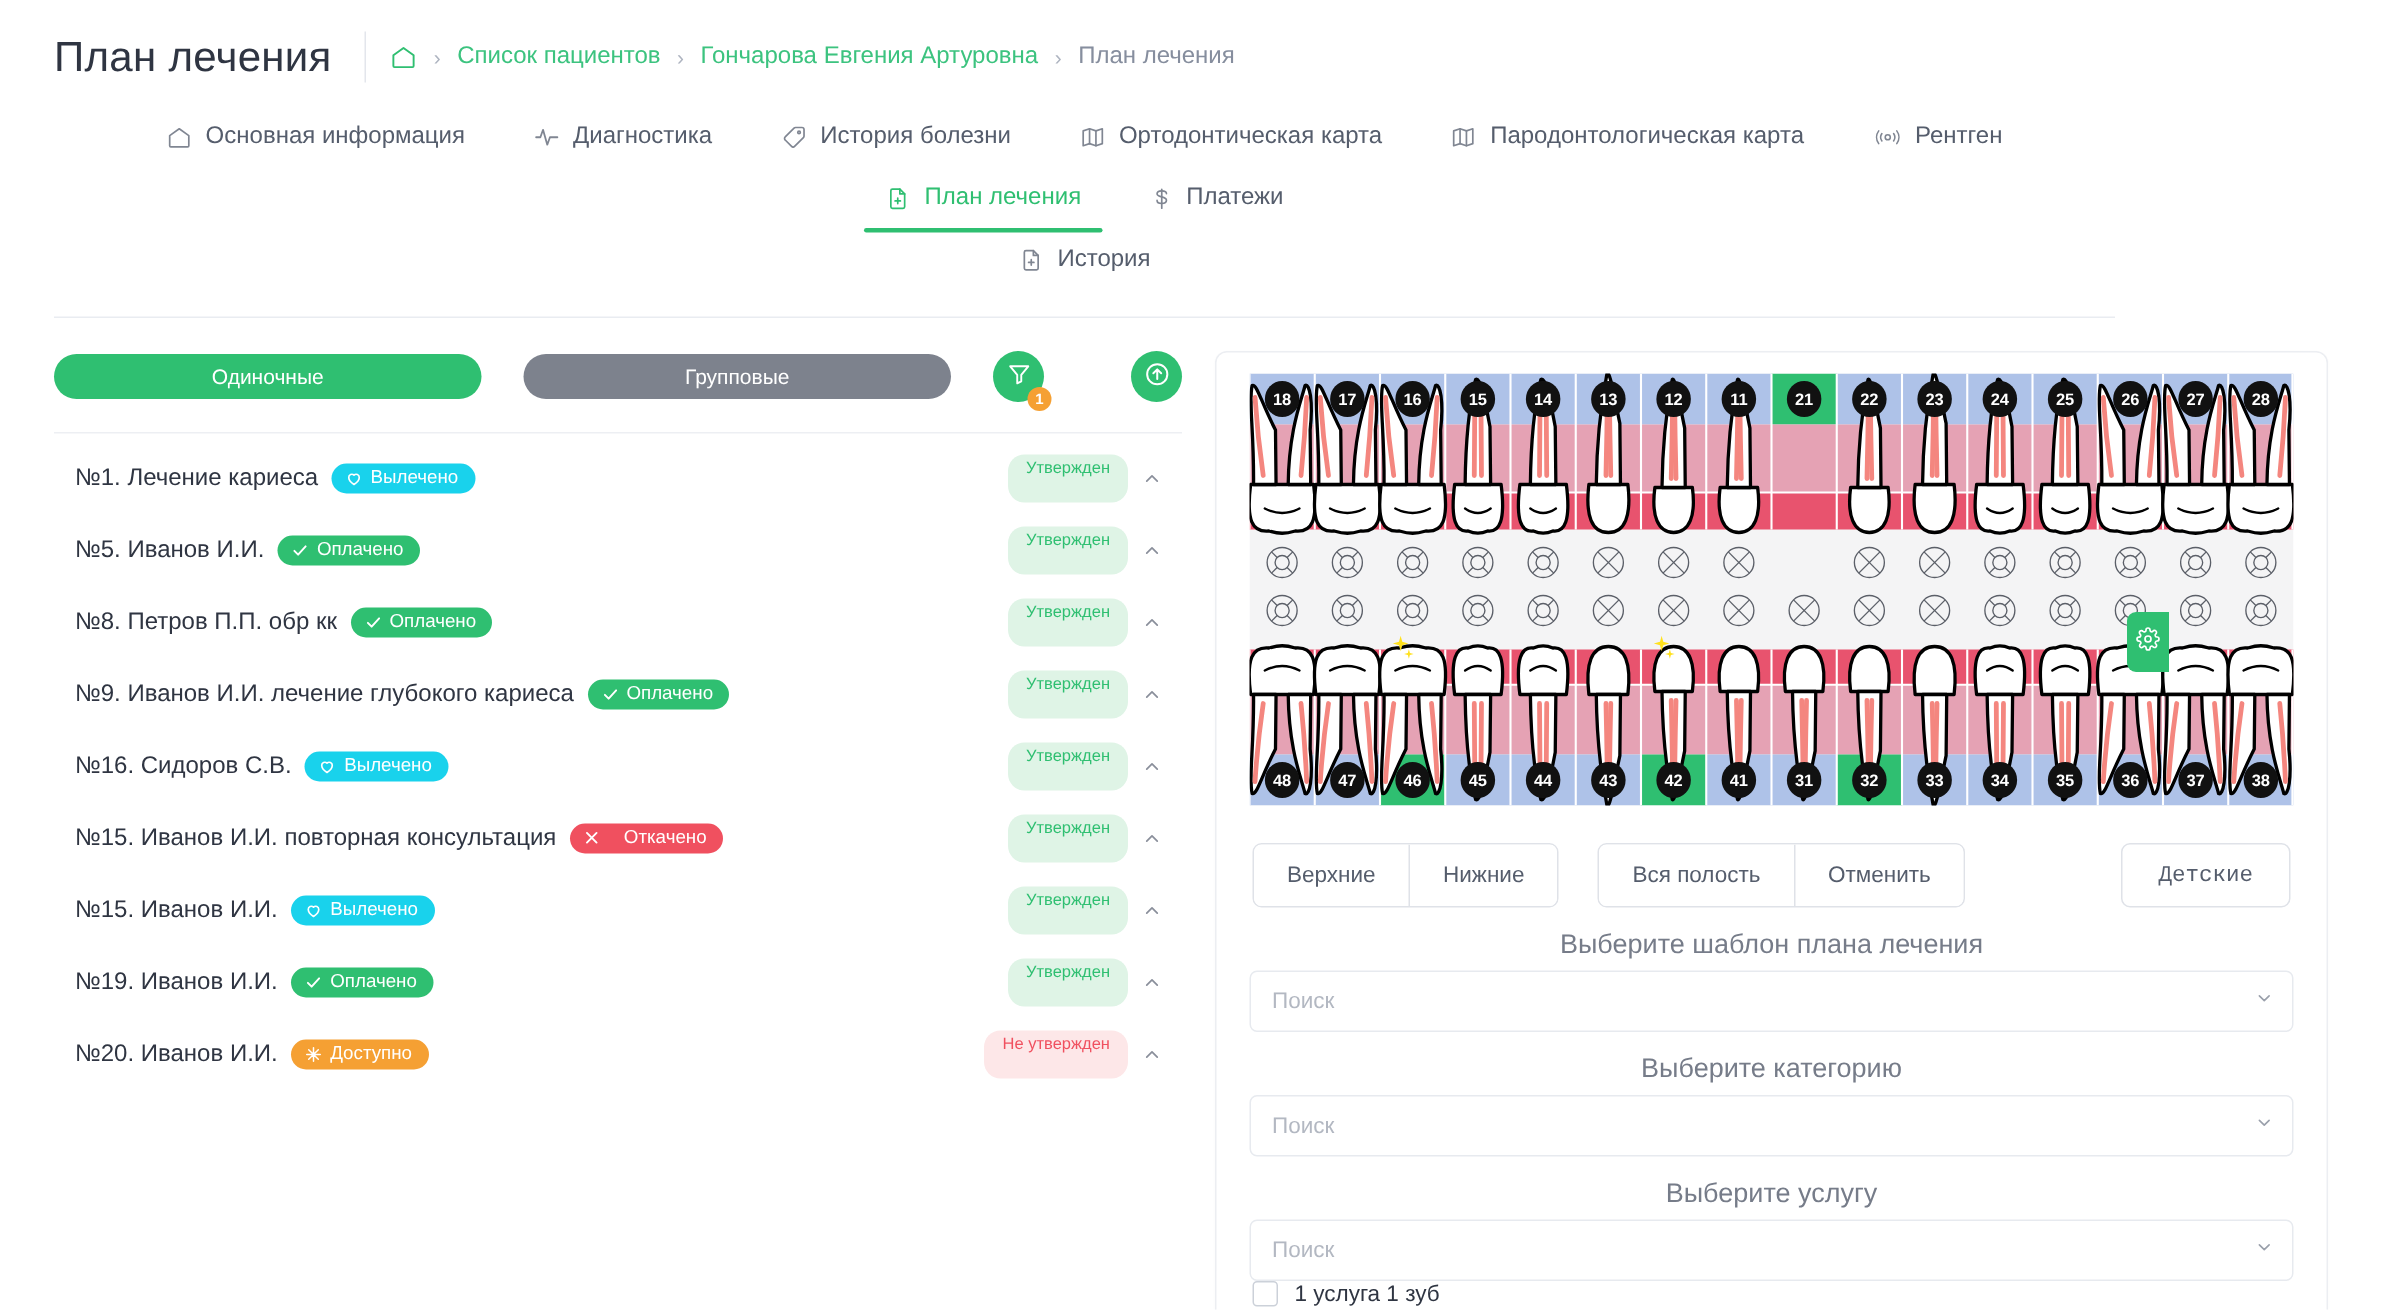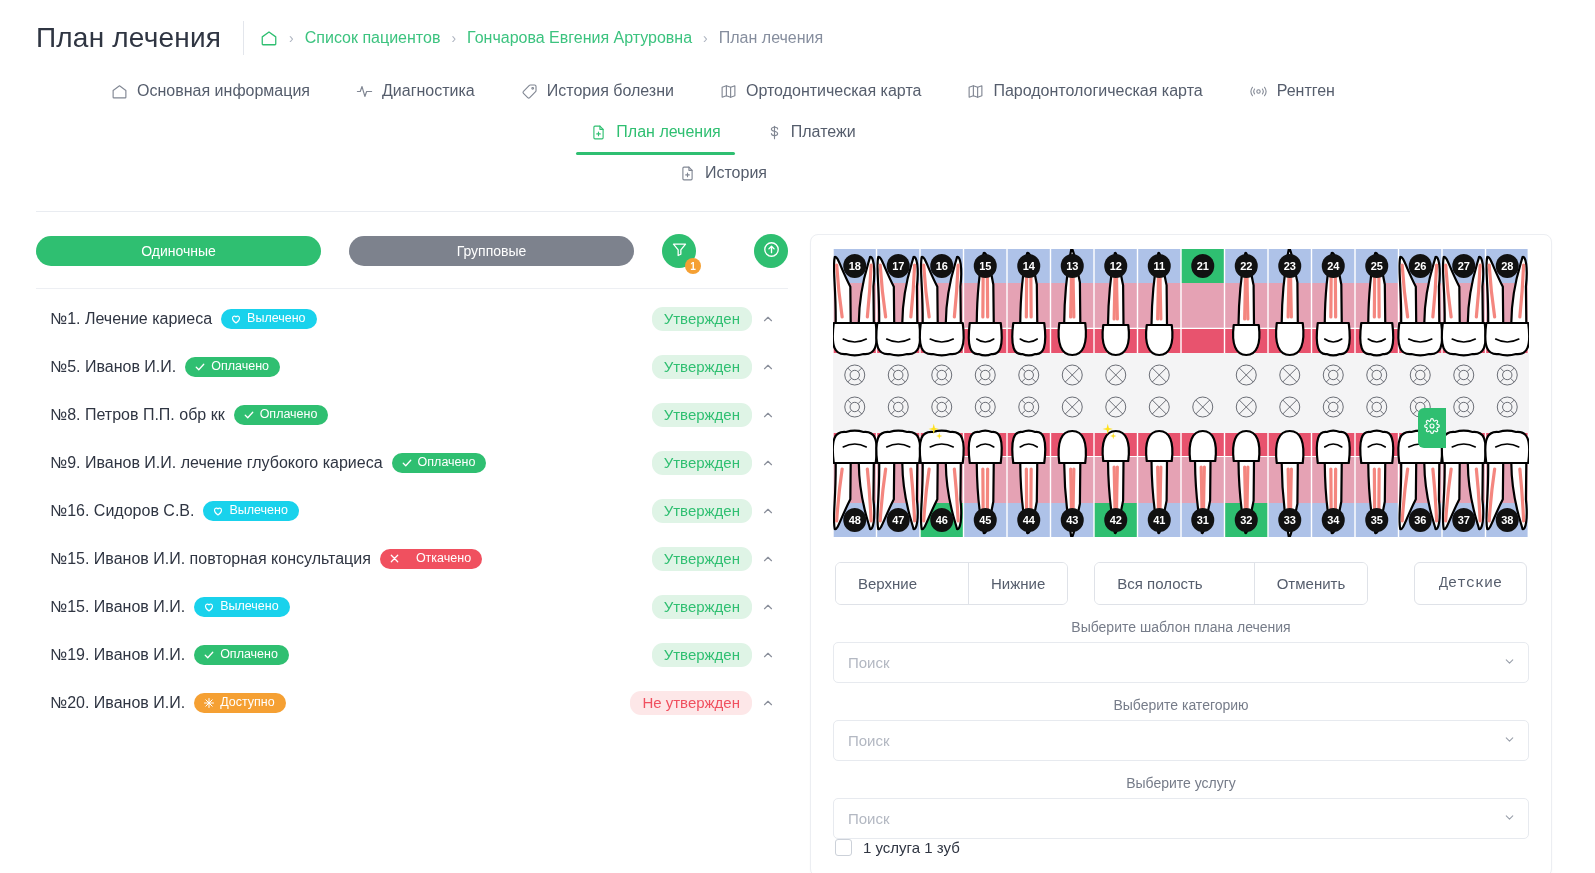--- a/index.html
+++ b/index.html
@@ -166,23 +166,23 @@
     line-height: 1;
     white-space: nowrap;
   }
   .chip svg { display:block; }
   .chip-cured    { background: #19d2ec; }
   .chip-paid     { background: #2fbf71; }
   .chip-rejected { background: #f0505f; gap: 16px; }
   .chip-available{ background: #f5a033; }
 
   .status {
-    font-size: 15px;
+    font-size: 11px;
     border-radius: 11px;
-    padding: 4px 12px 5px 12px;
+    padding: 4px 12px 17px 12px;
     line-height: 1;
     white-space: nowrap;
   }
   .status-ok  { background: #dff4e6; color: #2fbf71; }
   .status-no  { background: #fde7e8; color: #f0505f; }
   .chev {
     width: 32px;
     display: flex;
     align-items: center;
     justify-content: center;
@@ -213,21 +213,20 @@
     margin-top: 25px;
     padding: 0 2px;
     gap: 0;
   }
   .btn-group {
     display: flex;
     border: 1px solid #dfe2e8;
     border-radius: 6px;
     overflow: hidden;
     background: #fff;
-    gap: 29px;
   }
   .btn-group .gbtn {
     border: none;
     background: #fff;
     font-family: inherit;
     font-size: 15px;
     color: #555d6c;
     padding: 12px 22px;
     cursor: pointer;
   }
@@ -242,21 +241,21 @@
     font-size: 15px;
     color: #555d6c;
     padding: 12px 24px;
     cursor: pointer;
   }
 
   
   .field { margin-top: 6px; }
   .field-label {
     text-align: center;
-    font-size: 14px;
+    font-size: 18px;
     color: #767c89;
     padding: 8px 0 7px 0;
   }
   .select {
     border: 1px solid #e7eaef;
     border-radius: 5px;
     height: 41px;
     display: flex;
     align-items: center;
     padding: 0 12px 0 14px;

